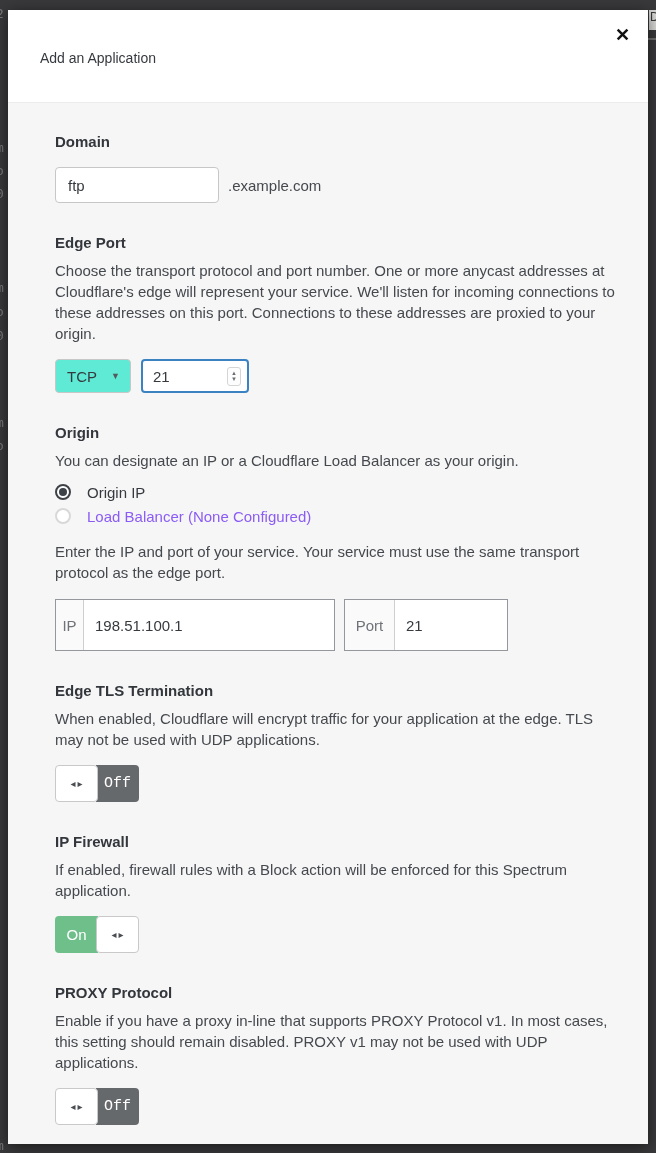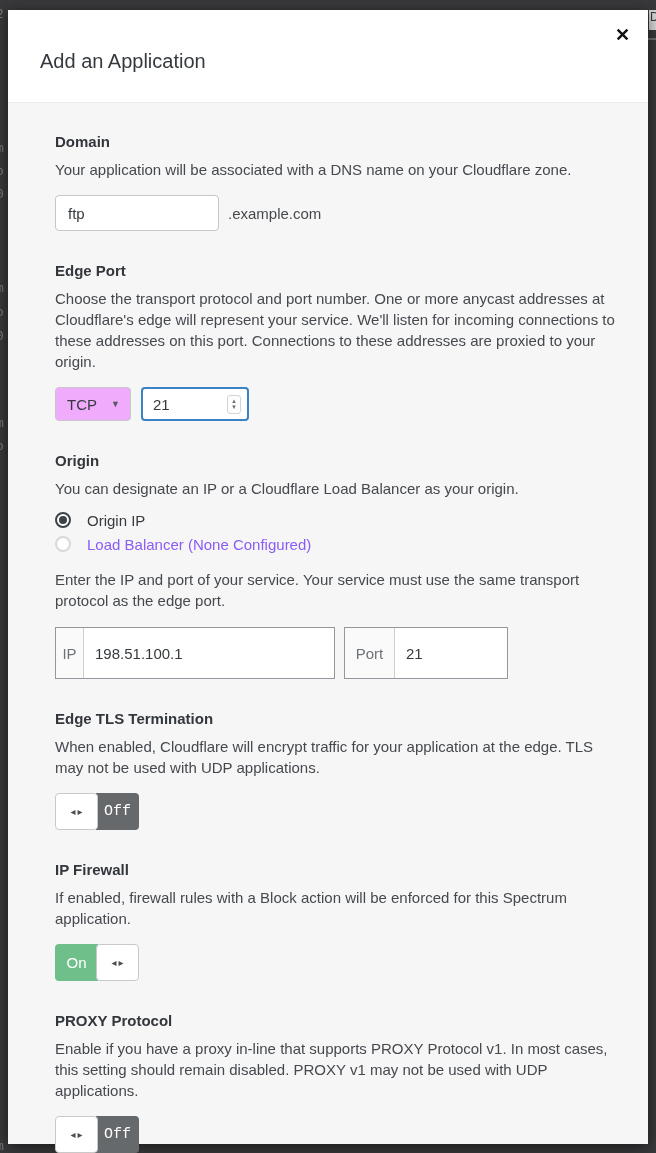--- a/index.html
+++ b/index.html
@@ -41,21 +41,21 @@
     position:absolute; left:8px; top:10px; width:640px; height:1134px;
     background:#f6f6f6; z-index:2;
     box-shadow:0 3px 14px rgba(0,0,0,0.55);
   }
   .modal-header {
     position:relative; background:#ffffff; height:93px;
     border-bottom:1px solid #ececec;
   }
   .modal-title {
     position:absolute; left:32px; top:40px;
-    font-size:20px; font-weight:400; color:#363a3f;
+    font-size:14px; font-weight:400; color:#363a3f;
   }
   .close-btn {
     position:absolute; right:14px; top:12px;
     background:none; border:none; cursor:pointer;
     font-size:18px; font-weight:700; color:#111;
     line-height:1; padding:4px;
   }
 
   .modal-body { padding:28px 32px 0 32px;margin-left:15px; }
 
@@ -74,21 +74,21 @@
     width:164px; height:36px;
     border:1px solid #c7c7c7; border-radius:4px;
     padding:0 12px; font-size:15px; color:#363a3f;
     font-family:"Liberation Sans", sans-serif;
     background:#fff; outline:none;
   }
   .domain-suffix { margin-left:9px; font-size:15px; color:#45494e; }
 
   .port-row { display:flex; align-items:center; margin-top:15px; gap:10px; }
   .protocol-select {
-    width:76px; height:34px; background:#f0abfc;
+    width:76px; height:34px; background:#5eead4;
     border:1px solid #c7c7c7; border-radius:4px;
     display:flex; align-items:center; justify-content:space-between;
     padding:0 10px 0 11px; cursor:pointer;
   }
   .protocol-select .sel-value { font-size:15px; color:#363a3f; }
   .protocol-select .chevron { font-size:9px; color:#55595e; }
   .edge-port-wrap {
     width:108px; height:34px; background:#fff;
     border:2px solid #3b82c2; border-radius:4px;
     display:flex; align-items:center; justify-content:space-between;
@@ -186,21 +186,20 @@
 
   <div class="modal-header">
     <div class="modal-title">Add an Application</div>
     <button class="close-btn">✕</button>
   </div>
 
   <div class="modal-body">
 
     <div class="section">
       <div class="section-heading">Domain</div>
-      <p class="desc">Your application will be associated with a DNS name on your Cloudflare zone.</p>
       <div class="domain-row">
         <input class="domain-input" type="text" value="ftp" style="">
         <span class="domain-suffix">.example.com</span>
       </div>
     </div>
 
     <div class="section">
       <div class="section-heading">Edge Port</div>
       <p class="desc">Choose the transport protocol and port number. One or more anycast addresses at Cloudflare's edge will represent your service. We'll listen for incoming connections to these addresses on this port. Connections to these addresses are proxied to your origin.</p>
       <div class="port-row">

